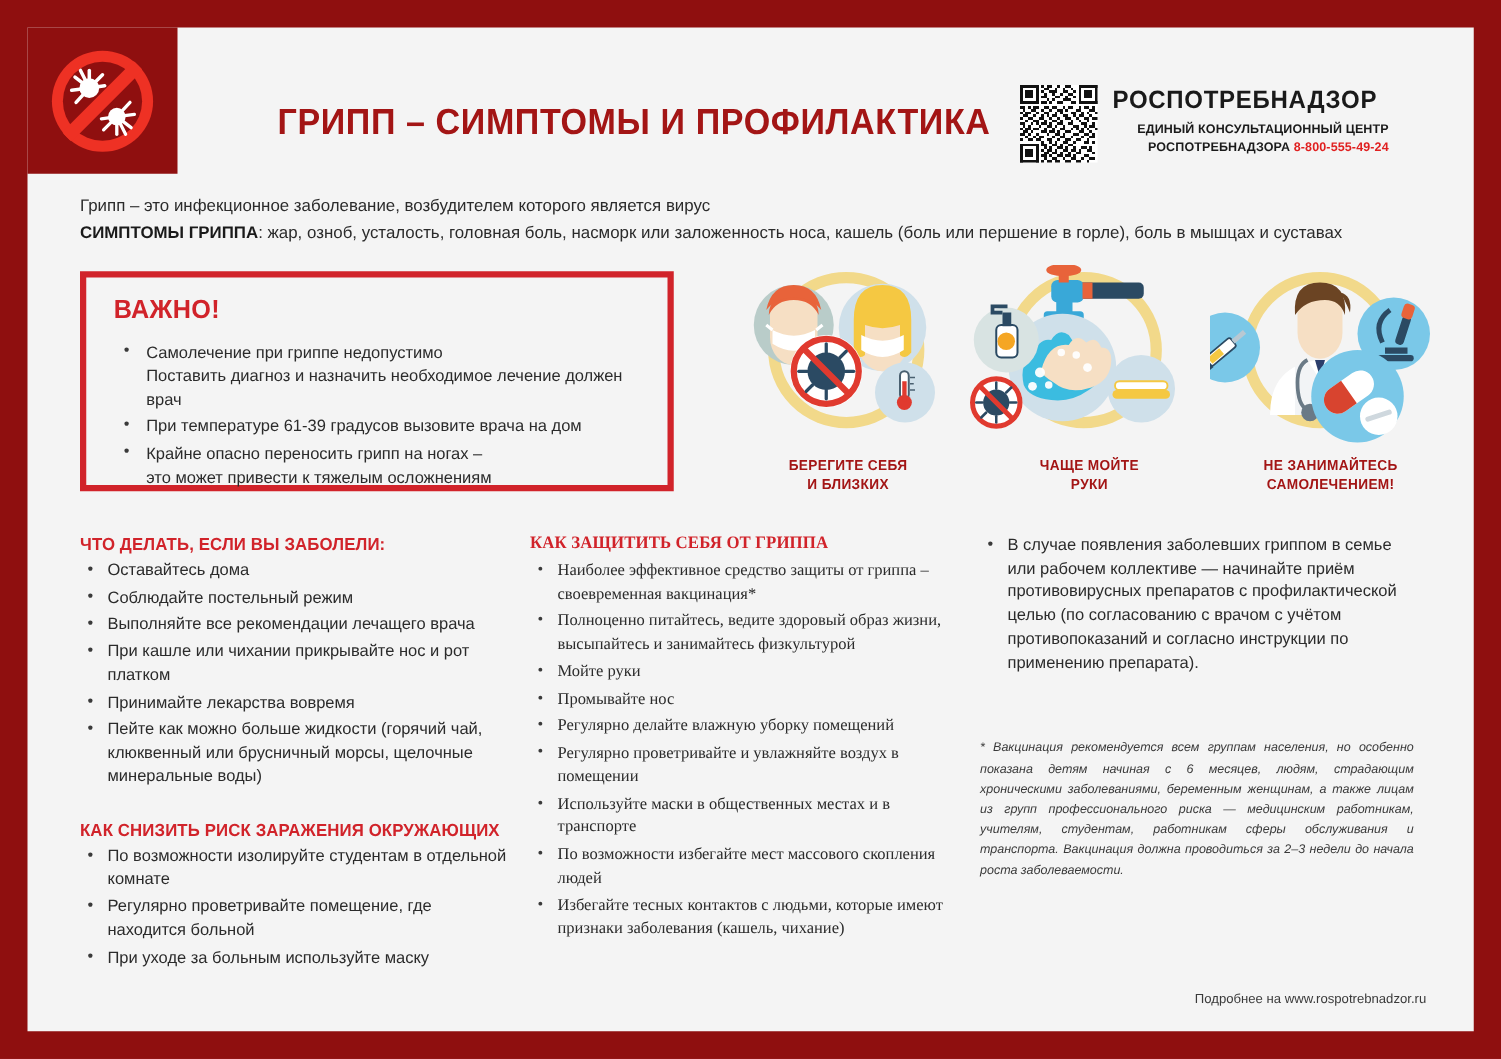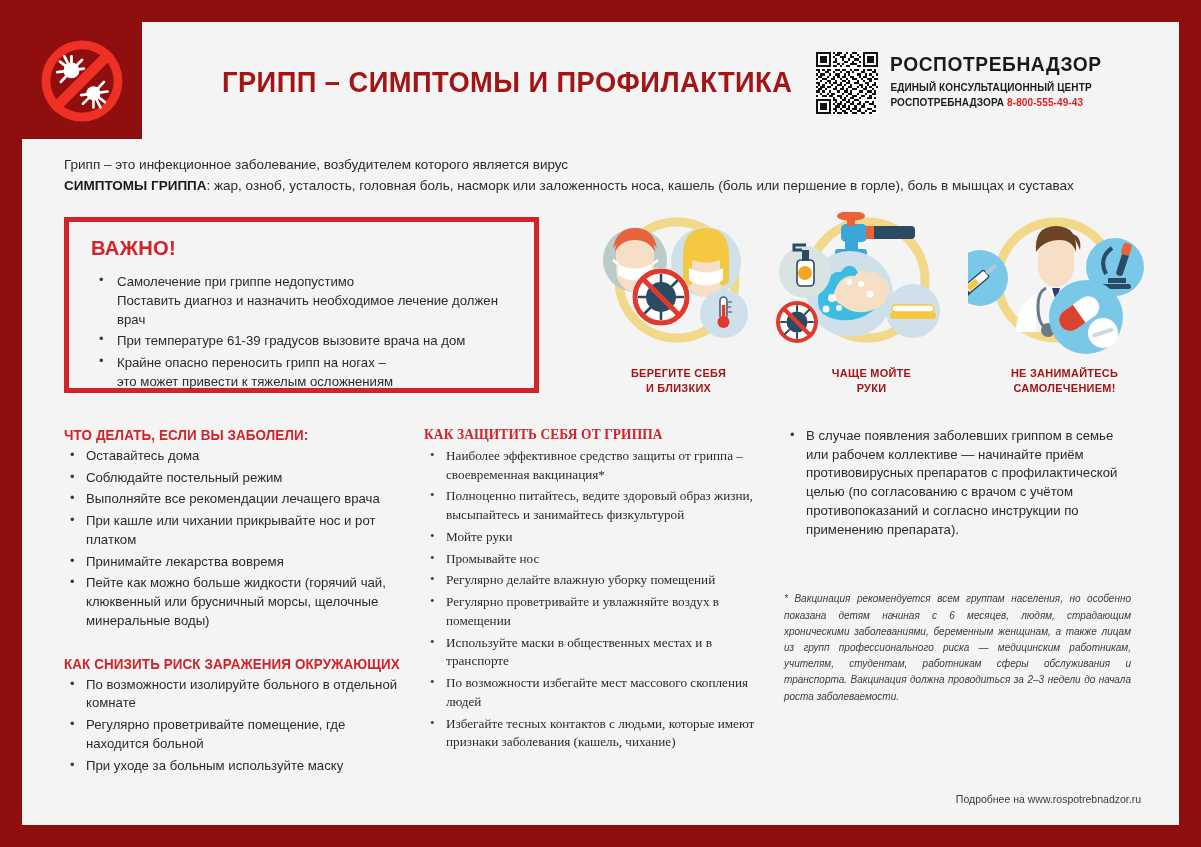--- a/index.html
+++ b/index.html
@@ -27,22 +27,22 @@
     left: 0px; top: 0px;
     width: 120px; height: 117px;
     background: #8f0f0f;
     display: flex; align-items: center; justify-content: center;
   }
   .logo-block svg { display: block; }
 
   
   .header {
     position: absolute;
-    left: 120px; top: 0px;
-    width: 1037px; height: 117px;
+    left: 120px; top: 16px;
+    width: 1037px; height: 117px; text-align: right;
   }
   .main-title {
     position: absolute;
     left: 80px; top: 44px;
     font-size: 29px;
     font-weight: bold;
     letter-spacing: 0.5px;
     color: #a31515;
     font-stretch: condensed;
     transform: scaleX(0.94);
@@ -442,21 +442,21 @@
                 <rect x="25" y="28" width="1" height="1"></rect>
             </g>
           </svg>
         </span>
         <div class="brand-text">
           <div class="brand-name">РОСПОТРЕБНАДЗОР</div>
           <div class="brand-sub">
             <div>ЕДИНЫЙ КОНСУЛЬТАЦИОННЫЙ ЦЕНТР</div>
             <div>
               <span>РОСПОТРЕБНАДЗОРА</span>
-              <span class="brand-phone">8-800-555-49-43</span>
+              <span class="brand-phone">8-800-555-49-24</span>
             </div>
           </div>
         </div>
       </div>
     </div>
 
     <div class="intro">
       <div class="intro-line1">Грипп – это инфекционное заболевание, возбудителем которого является вирус</div>
       <div class="intro-line2">
         <b>СИМПТОМЫ ГРИППА</b><span>: жар, озноб, усталость, головная боль, насморк   или заложенность носа, кашель (боль или першение в горле), боль в мышцах и суставах</span>
@@ -647,21 +647,21 @@
           <li>Оставайтесь дома</li>
           <li>Соблюдайте постельный режим</li>
           <li>Выполняйте все рекомендации лечащего врача</li>
           <li>При кашле или чихании прикрывайте нос и рот платком</li>
           <li>Принимайте лекарства вовремя</li>
           <li>Пейте как можно больше жидкости (горячий чай, клюквенный или брусничный морсы, щелочные минеральные воды)</li>
         </ul>
         <div class="gap"></div>
         <h3 class="sec">КАК СНИЗИТЬ РИСК ЗАРАЖЕНИЯ ОКРУЖАЮЩИХ</h3>
         <ul class="blist">
-          <li>По возможности изолируйте больного в отдельной комнате</li>
+          <li>По возможности изолируйте студентам в отдельной комнате</li>
           <li>Регулярно проветривайте помещение, где находится больной</li>
           <li>При уходе за больным используйте маску</li>
         </ul>
       </div>
 
       <div class="col col-2">
         <h3 class="sec">КАК ЗАЩИТИТЬ СЕБЯ ОТ ГРИППА</h3>
         <ul class="blist">
           <li>Наиболее эффективное средство защиты от гриппа – своевременная вакцинация*</li>
           <li>Полноценно питайтесь, ведите здоровый образ жизни, высыпайтесь и занимайтесь физкультурой</li>

